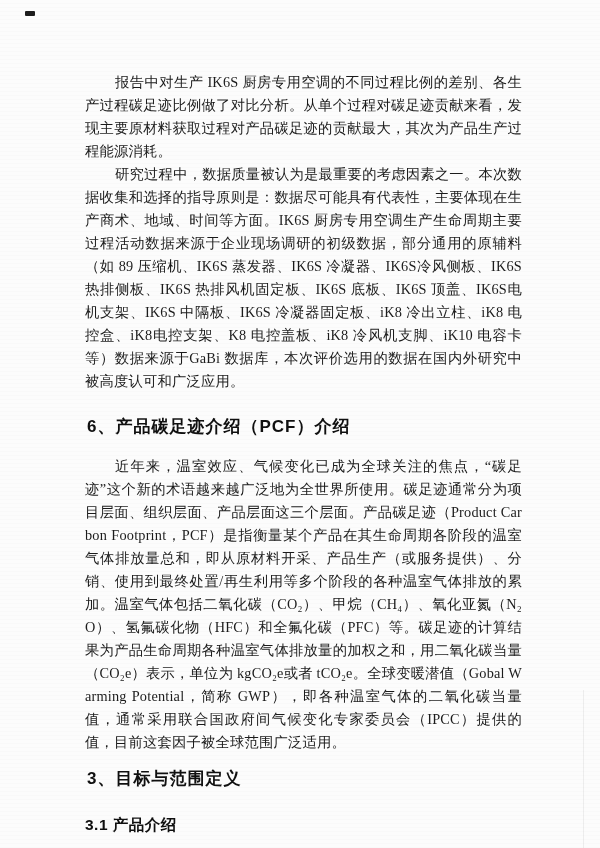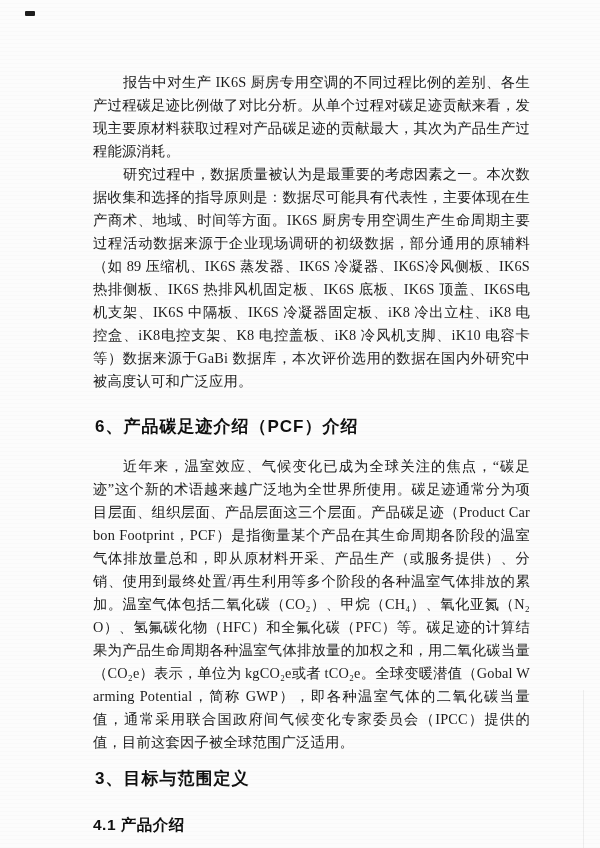--- a/index.html
+++ b/index.html
@@ -34,21 +34,21 @@
   .scan-edge-line {
     position: absolute;
     left: 583px;
     top: 690px;
     width: 1px;
     height: 158px;
     background: rgba(0,0,0,0.06);
   }
   .content {
     position: absolute;
-    left: 93px;
+    left: 85px;
     top: 71px;
     width: 437px;
   }
   p.body {
     margin: 0;
     font-size: 14.3px;
     line-height: 23px;
     text-align: justify;
     text-indent: 2.1em;
     letter-spacing: 0.2px;
@@ -88,15 +88,15 @@
     <p class="body">报告中对生产 IK6S 厨房专用空调的不同过程比例的差别、各生产过程碳足迹比例做了对比分析。从单个过程对碳足迹贡献来看，发现主要原材料获取过程对产品碳足迹的贡献最大，其次为产品生产过程能源消耗。</p>
 
     <p class="body">研究过程中，数据质量被认为是最重要的考虑因素之一。本次数据收集和选择的指导原则是：数据尽可能具有代表性，主要体现在生产商术、地域、时间等方面。IK6S 厨房专用空调生产生命周期主要过程活动数据来源于企业现场调研的初级数据，部分通用的原辅料（如 89 压缩机、IK6S 蒸发器、IK6S 冷凝器、IK6S冷风侧板、IK6S 热排侧板、IK6S 热排风机固定板、IK6S 底板、IK6S 顶盖、IK6S电机支架、IK6S 中隔板、IK6S 冷凝器固定板、iK8 冷出立柱、iK8 电控盒、iK8电控支架、K8 电控盖板、iK8 冷风机支脚、iK10 电容卡等）数据来源于GaBi 数据库，本次评价选用的数据在国内外研究中被高度认可和广泛应用。</p>
 
     <h1 class="section pcf">6、产品碳足迹介绍（PCF）介绍</h1>
 
     <p class="body">近年来，温室效应、气候变化已成为全球关注的焦点，“碳足迹”这个新的术语越来越广泛地为全世界所使用。碳足迹通常分为项目层面、组织层面、产品层面这三个层面。产品碳足迹（Product Carbon Footprint，PCF）是指衡量某个产品在其生命周期各阶段的温室气体排放量总和，即从原材料开采、产品生产（或服务提供）、分销、使用到最终处置/再生利用等多个阶段的各种温室气体排放的累加。温室气体包括二氧化碳（CO₂）、甲烷（CH₄）、氧化亚氮（N₂O）、氢氟碳化物（HFC）和全氟化碳（PFC）等。碳足迹的计算结果为产品生命周期各种温室气体排放量的加权之和，用二氧化碳当量（CO₂e）表示，单位为 kgCO₂e或者 tCO₂e。全球变暖潜值（Gobal Warming Potential，简称 GWP），即各种温室气体的二氧化碳当量值，通常采用联合国政府间气候变化专家委员会（IPCC）提供的值，目前这套因子被全球范围广泛适用。</p>
 
     <h1 class="section goal">3、目标与范围定义</h1>
 
-    <h2 class="subsection">4.1 产品介绍</h2>
+    <h2 class="subsection">3.1 产品介绍</h2>
   </div>
 </div>
 
 </body></html>

